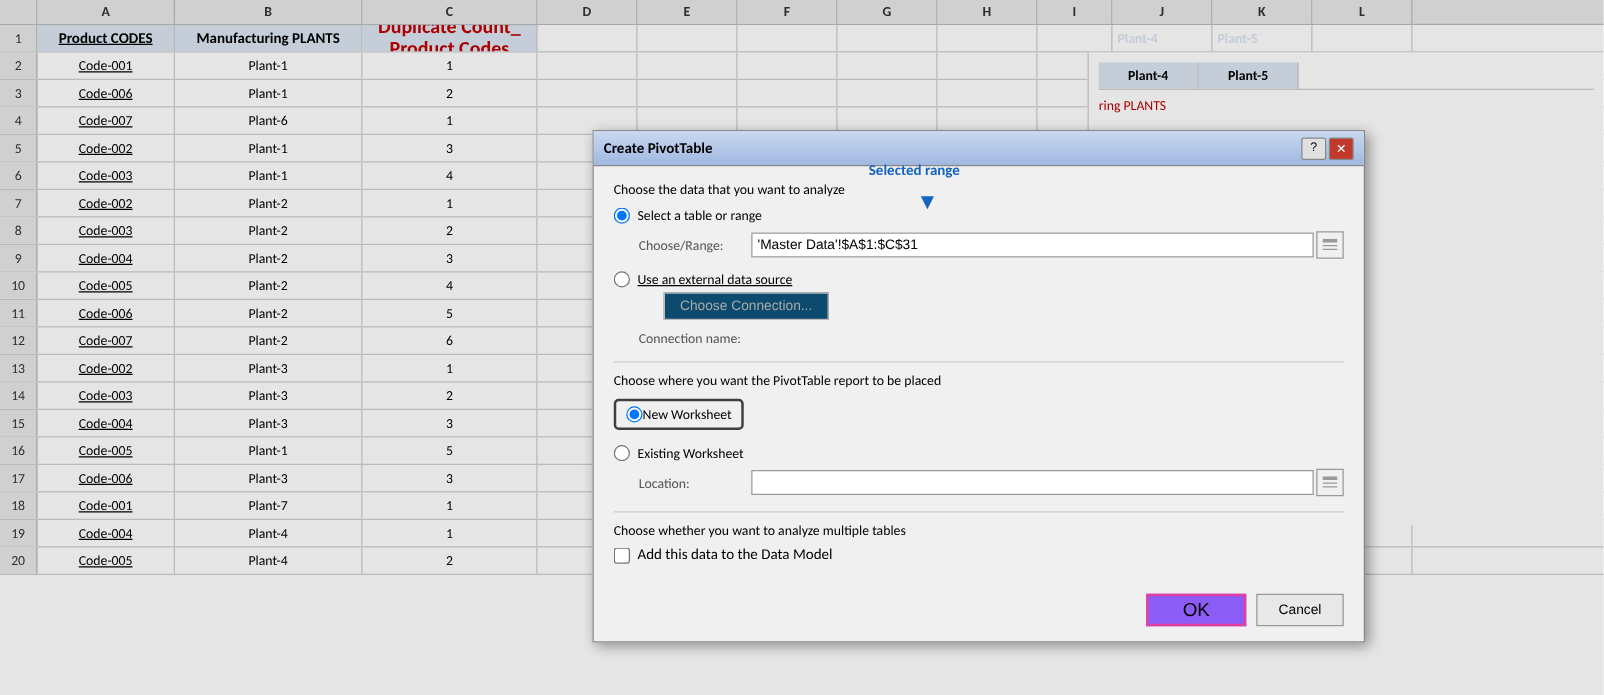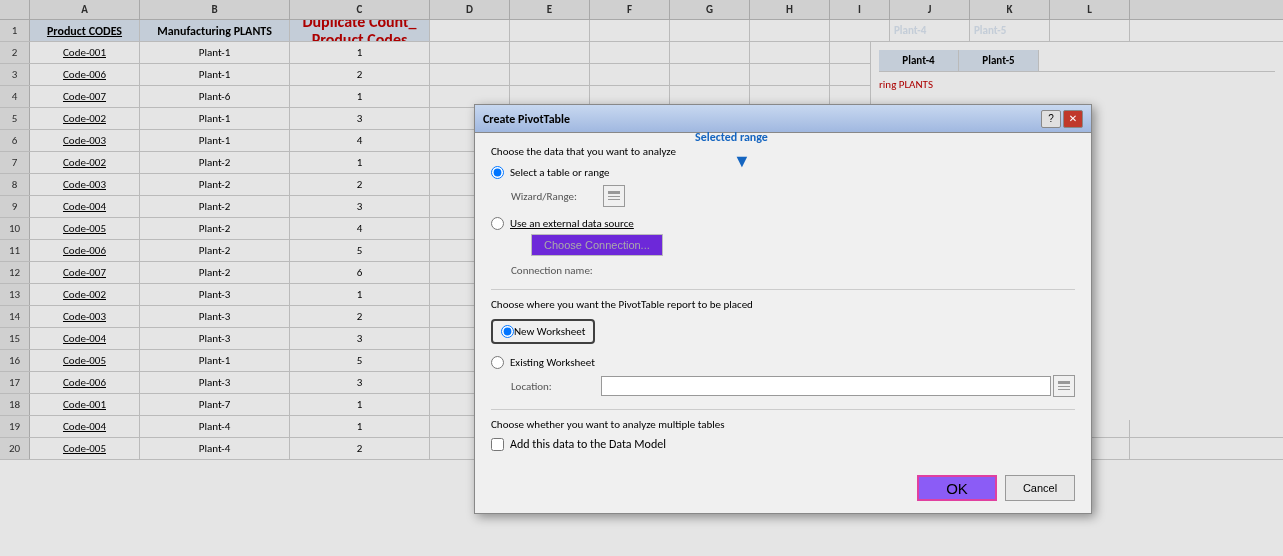--- a/index.html
+++ b/index.html
@@ -236,21 +236,21 @@
       display: flex;
       align-items: center;
       margin-bottom: 4px;
       text-decoration: underline;
     }
     .choose-conn-btn {
       margin-left: 20px;
       margin-bottom: 4px;
       height: 22px;
       padding: 0 12px;
-      background: #6d28d9;
+      background: #0c4a6e;
       border: 1px solid #bbb;
       font-size: 11px;
       color: #aaa;
       cursor: pointer;
     }
 
     .conn-name-row {
       margin-left: 20px;
       margin-bottom: 12px;
       font-size: 11px;
@@ -699,21 +699,22 @@
   <div class="dialog-body">
 
     <div class="section-label">Choose the data that you want to analyze</div>
 
     <div class="radio-row">
       <input type="radio" name="data-source" checked="" id="radio-table" style="">
       <label class="radio-label" for="radio-table">Select a table or range</label>
     </div>
 
     <div class="table-range-row">
-      <span class="field-label">Wizard/Range:</span>
+      <span class="field-label">Choose/Range:</span>
+      <input type="text" class="text-input" value="'Master Data'!$A$1:$C$31" style="">
       <button class="input-icon-btn">
         <svg width="12" height="10" viewBox="0 0 12 10">
             <rect x="0" y="0" width="12" height="3" fill="#999"></rect>
             <rect x="0" y="5" width="12" height="1" fill="#999"></rect>
             <rect x="0" y="8" width="12" height="1" fill="#999"></rect>
           </svg>
       </button>
     </div>
 
     <div class="radio-row external-source-row">

